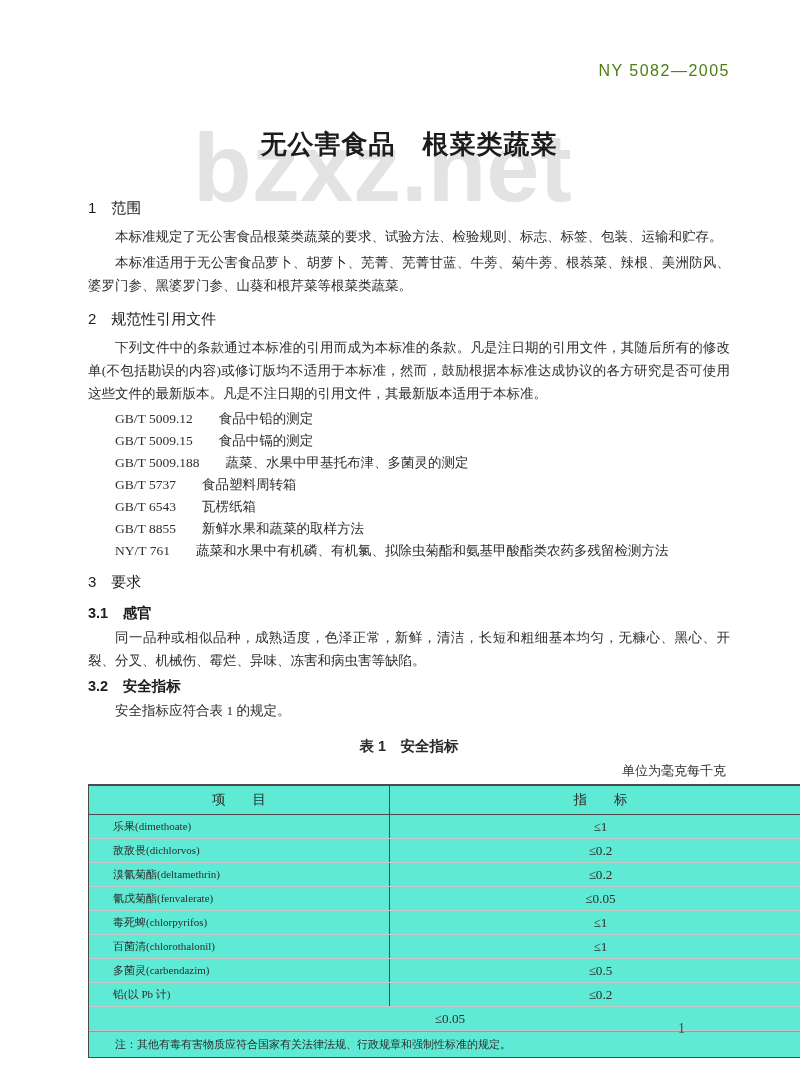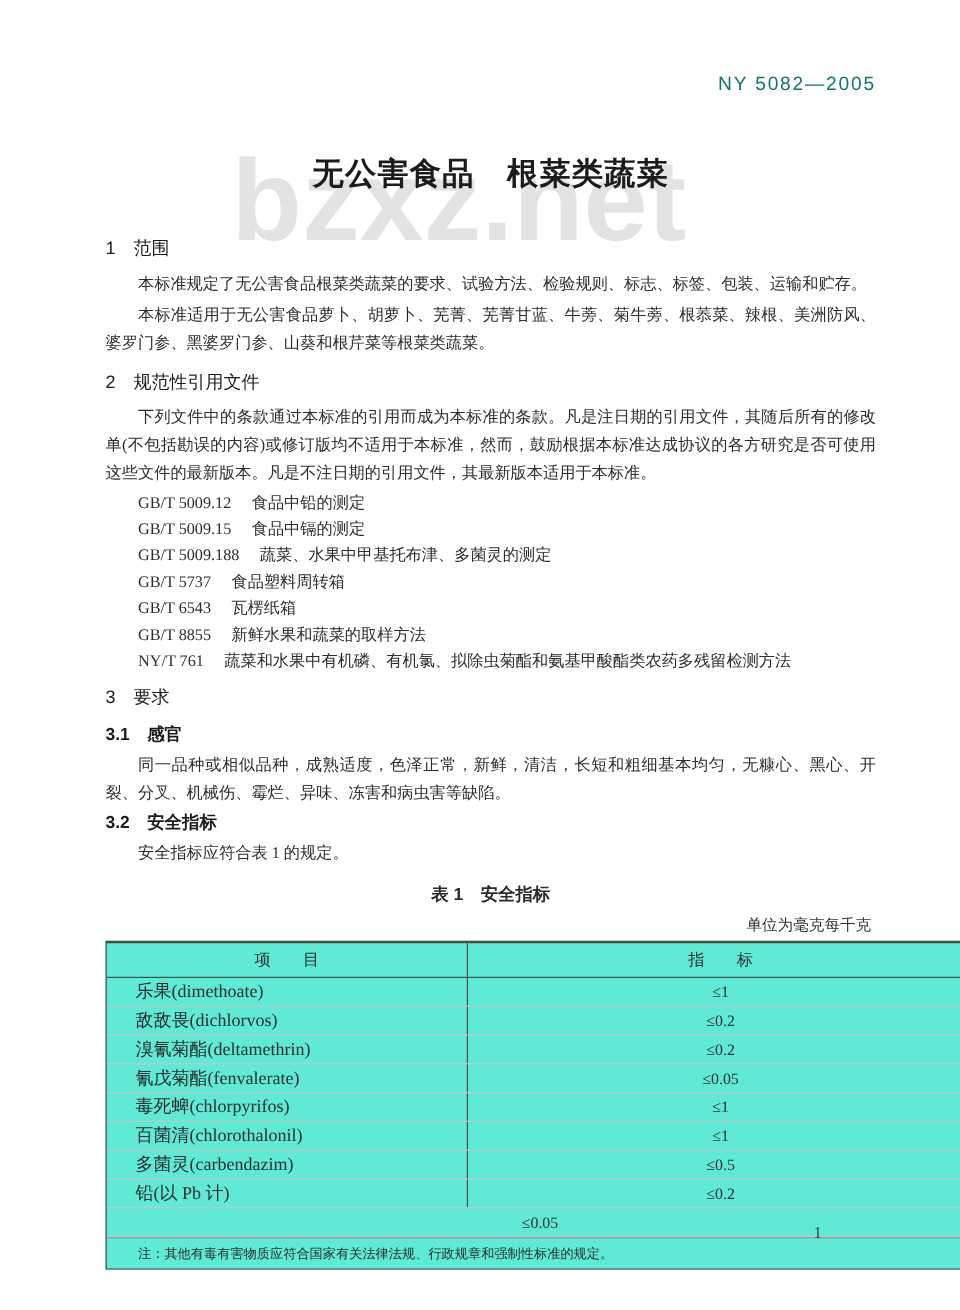--- a/index.html
+++ b/index.html
@@ -16,21 +16,21 @@
     position:absolute; inset:0;
     padding:62px 70px 0 88px;
     box-sizing:border-box;
     z-index:1;
   }
   .std-code {
     text-align:right;
     font-family:"Liberation Sans","DejaVu Sans",sans-serif;
     font-size:16px;
     letter-spacing:1.5px;
-    color:#0f766e;
+    color:#4d7c0f;
     line-height:18px;
   }
   .watermark {
     position:absolute;
     left:193px; top:118px;
     font-family:"Liberation Sans","DejaVu Sans",sans-serif;
     font-weight:700;
     font-size:96px; line-height:100px;
     color:#e3e3e3;
     letter-spacing:0;
@@ -72,21 +72,21 @@
     color:#2d2d2d;
   }
   .para-tight { margin-top:3px; }
   .refs { margin-top:3px; }
   .ref-line {
     font-size:13.5px; line-height:22px;
     padding-left:2em;
     color:#2d2d2d;
     white-space:nowrap;
   }
-  .ref-code { margin-right:17px; }
+  .ref-code { margin-right:26px; }
   .table-caption {
     text-align:center;
     font-family:"Liberation Sans","DejaVu Sans",sans-serif;
     font-weight:700;
     font-size:14.5px; line-height:22px;
     margin-top:13px;
   }
   .unit-note {
     text-align:right;
     font-size:13px; line-height:18px;
@@ -118,21 +118,21 @@
     display:flex;
     height:23px;
     border-bottom:1px solid #c6c6c6;
   }
   .t-cell-item {
     width:301px;
     box-sizing:border-box;
     border-right:1px solid #4a4a4a;
     padding-left:24px;
     display:flex; align-items:center;
-    font-size:15px;
+    font-size:11px;
     color:#2d2d2d;
     white-space:nowrap;
   }
   .t-cell-value {
     flex:1;
     display:flex; align-items:center; justify-content:center;
     font-size:13.2px;
     color:#2d2d2d;
   }
   .t-note {

